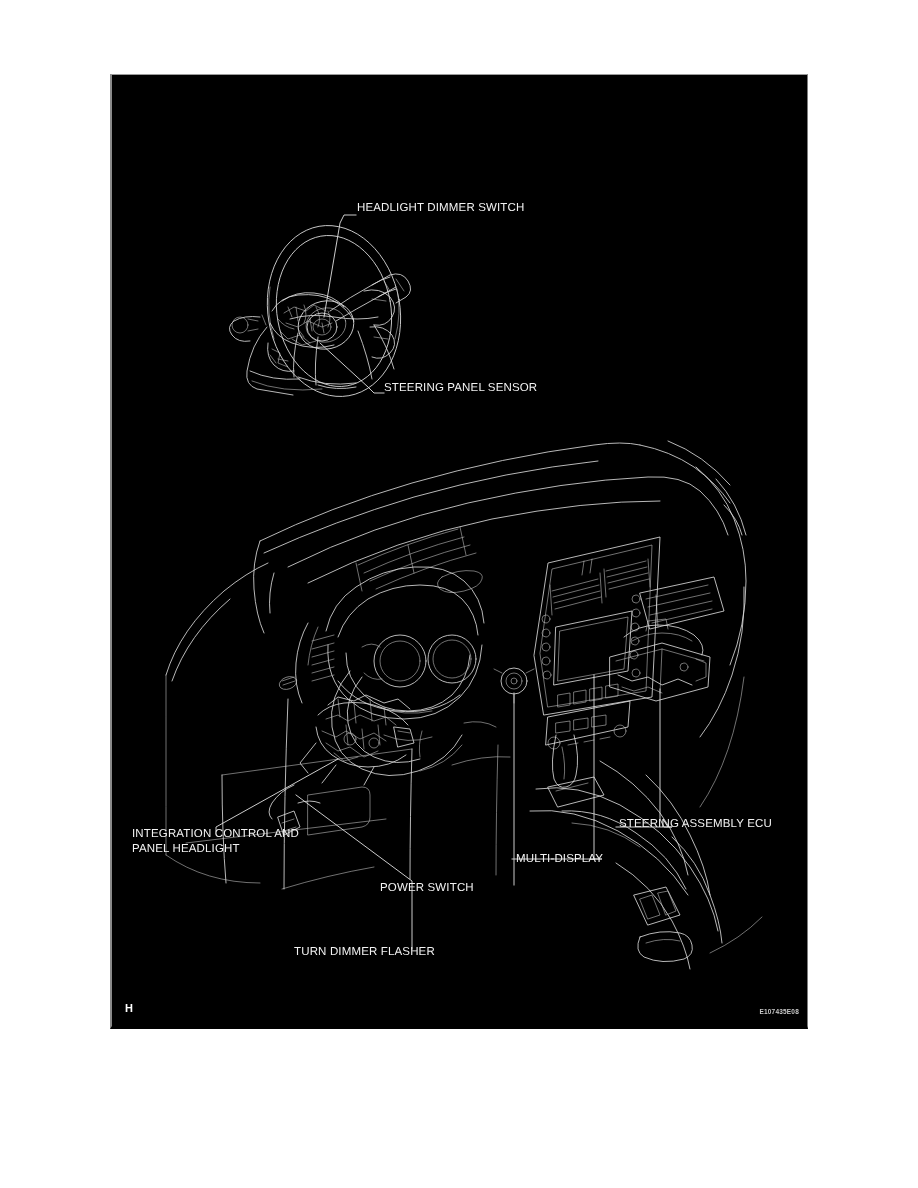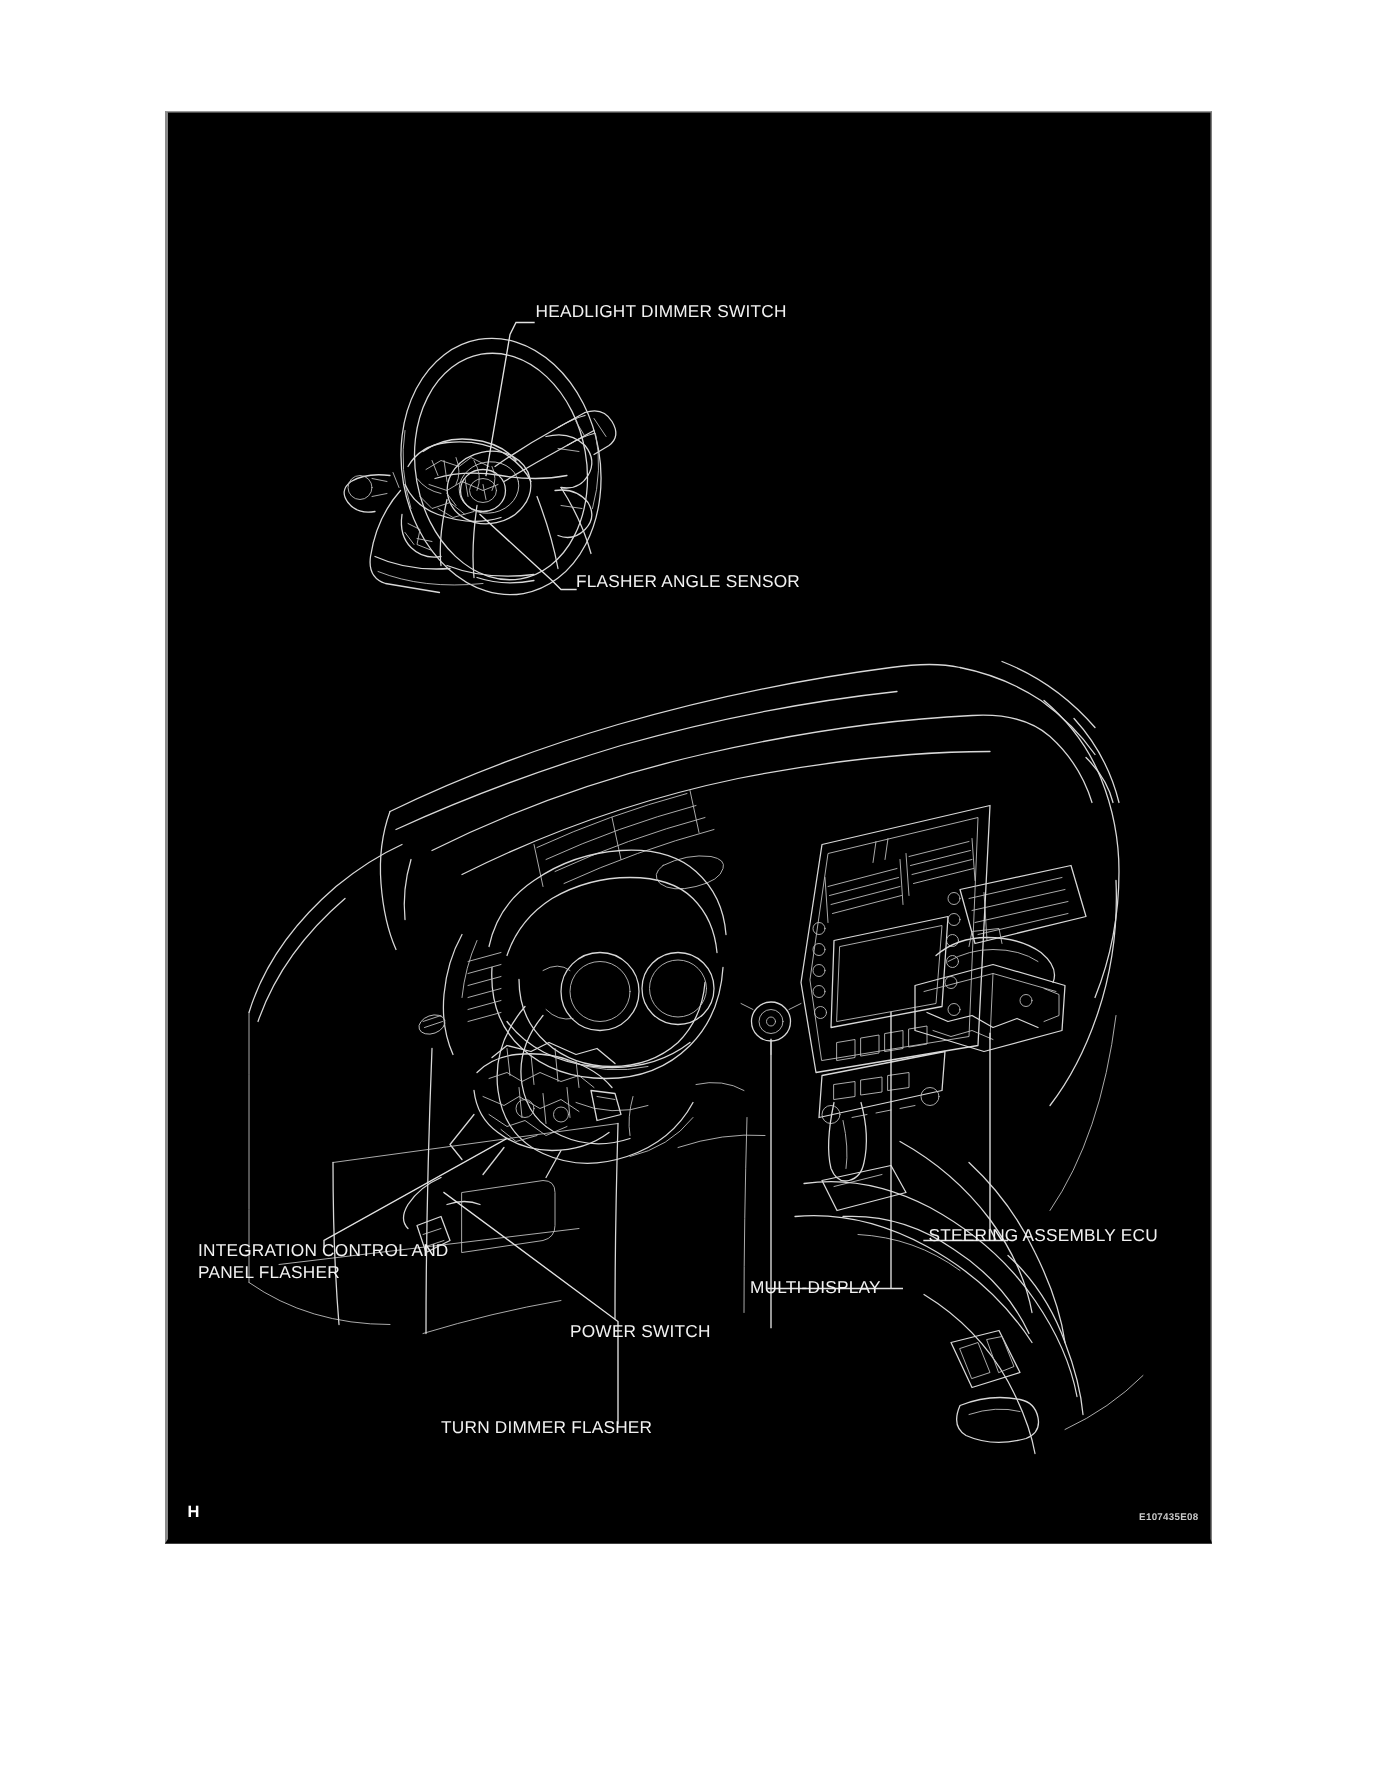--- a/index.html
+++ b/index.html
@@ -445,30 +445,30 @@
           <path class="leader" d="M482 600 L482 784 L490 784 L400 784"></path>
         </g>
         <g>
           <path class="leader" d="M548 614 L548 744 L552 752 L560 752 L504 752"></path>
         </g>
 
       </svg>
 
       <div class="callout-label" style="left:245px; top:126px;">HEADLIGHT DIMMER SWITCH</div>
 
-      <div class="callout-label" style="left:272px; top:306px;">FLASHER ANGLE SENSOR</div>
+      <div class="callout-label" style="left:272px; top:306px;">STEERING PANEL SENSOR</div>
 
       <div class="callout-label" style="left:20px; top:752px;">INTEGRATION CONTROL AND
-PANEL FLASHER</div>
+PANEL HEADLIGHT</div>
 
       <div class="callout-label" style="left:268px; top:806px;">POWER SWITCH</div>
 
       <div class="callout-label" style="left:182px; top:870px;">TURN DIMMER FLASHER</div>
 
-      <div class="callout-label" style="left:388px; top:777px;">MULTI-DISPLAY</div>
+      <div class="callout-label" style="left:404px; top:777px;">MULTI-DISPLAY</div>
 
       <div class="callout-label" style="left:507px; top:742px;">STEERING ASSEMBLY ECU</div>
 
       <div id="corner-letter">H</div>
 
       <div id="figure-code">E107435E08</div>
 
     </div>
   </div>
 

